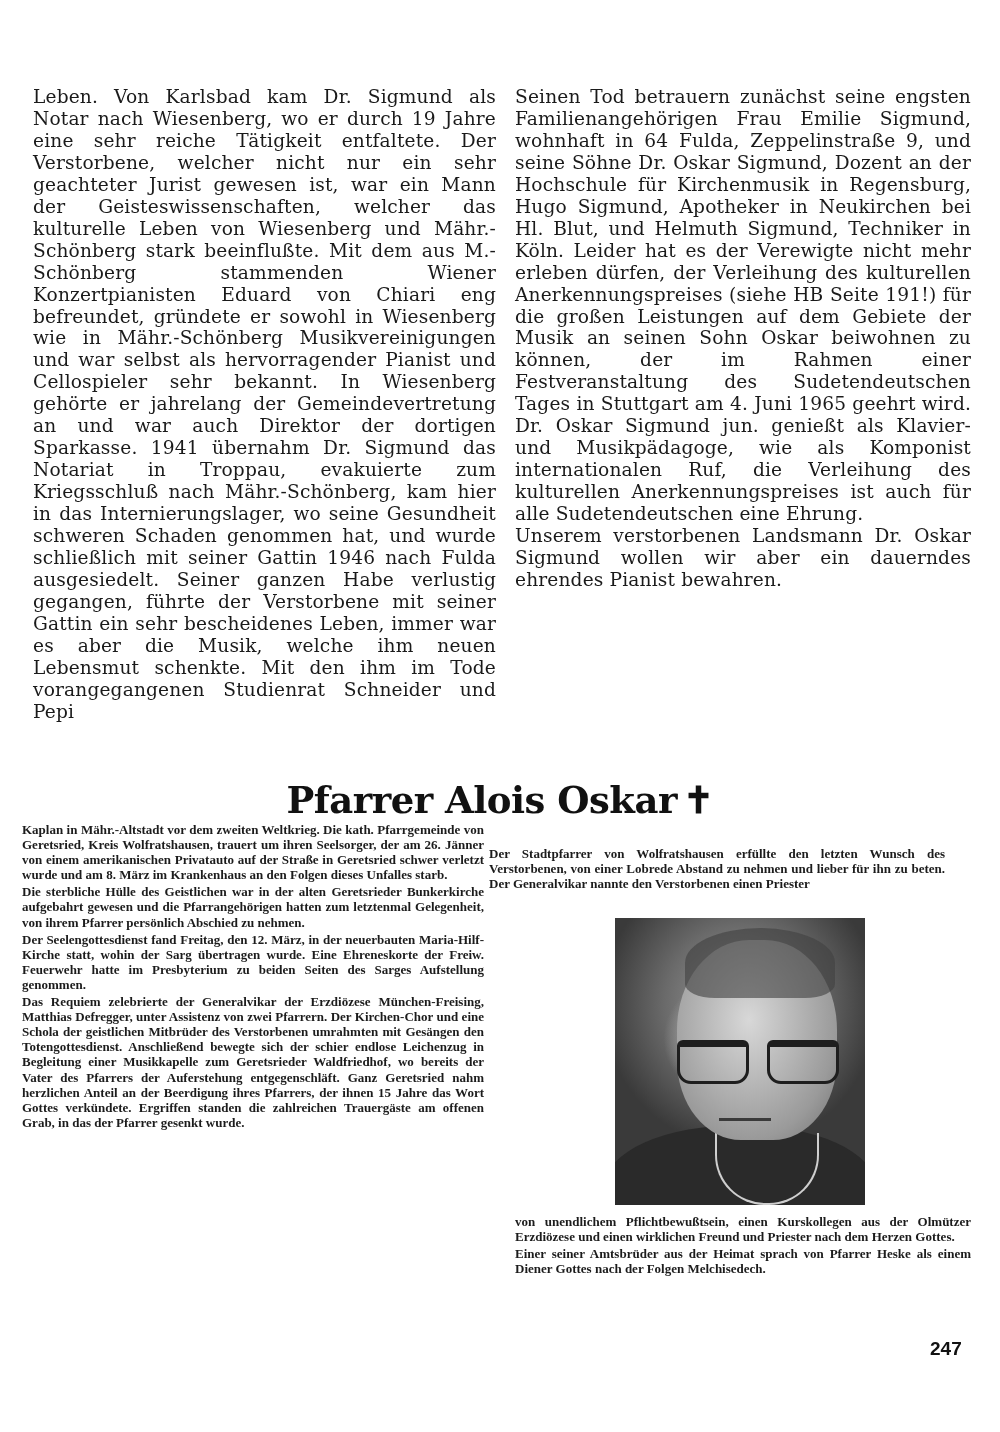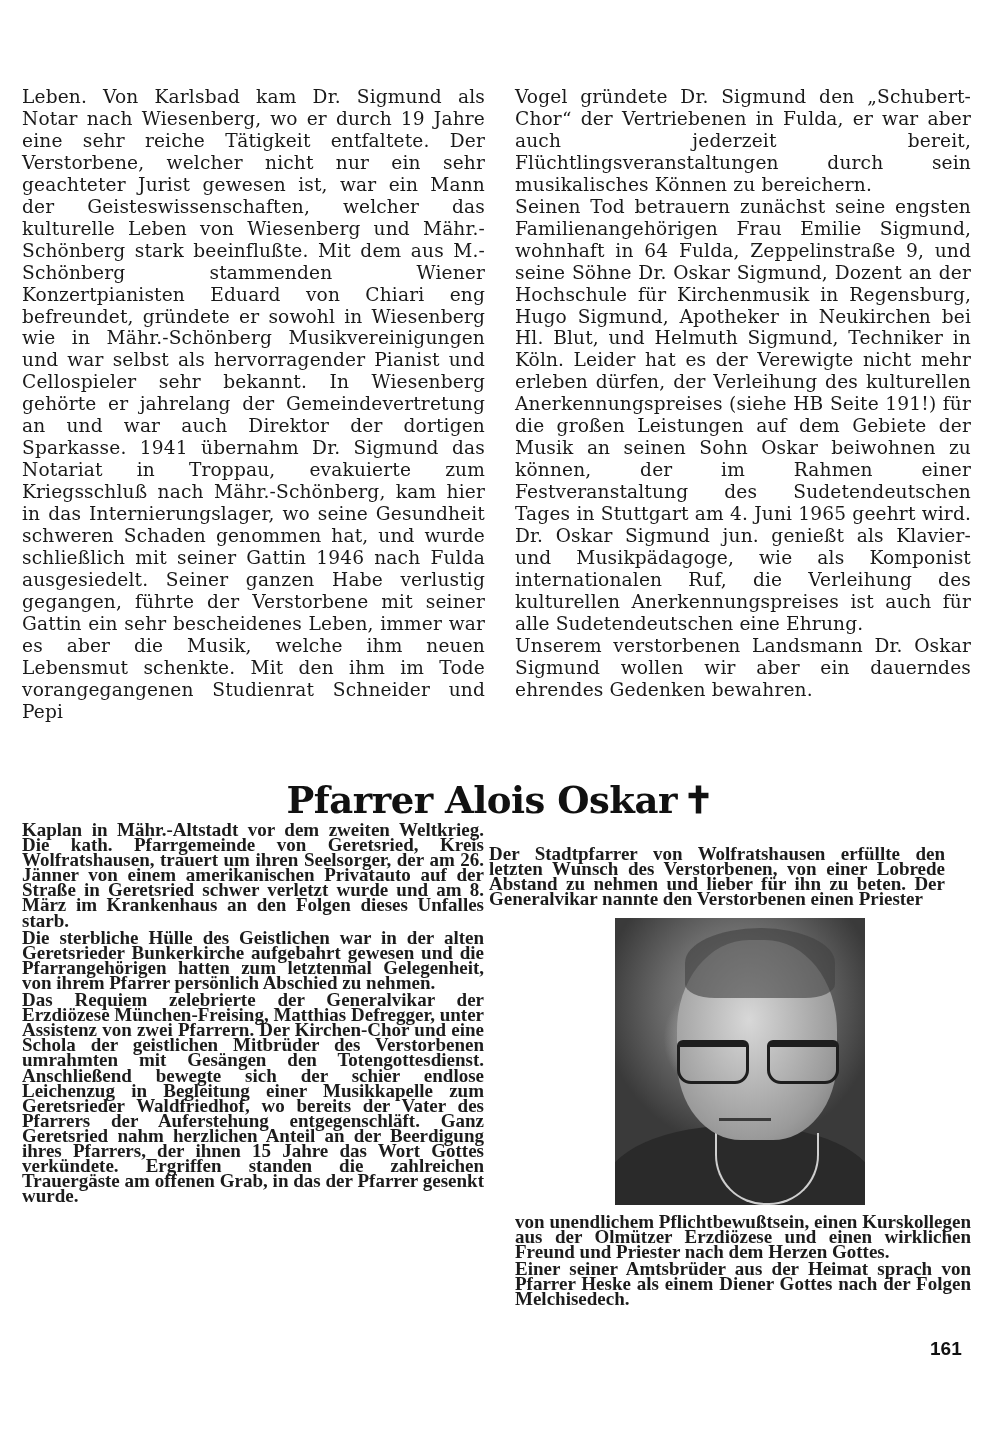--- a/index.html
+++ b/index.html
@@ -1,29 +1,29 @@
 <!DOCTYPE html>
 <html><head>
 <meta charset="utf-8">
 <style>
   html, body { margin: 0; padding: 0; background: #ffffff; }
   body { width: 1000px; height: 1432px; position: relative; overflow: hidden; color: #1a1a1a; }
   .col { position: absolute; font-family: "DejaVu Serif", "Liberation Serif", serif; }
   .col p { margin: 0; text-align: justify; }
   .top-col { top: 86px; width: 463px; font-size: 18.6px; line-height: 21.95px; letter-spacing: 0.15px; }
   .top-col p + p { }
-  #col-top-left { left: 22px; }
+  #col-top-left { left: 33px; }
   #col-top-right { left: 515px; width: 456px; }
   #obit-title {
     position: absolute; left: 0; width: 1000px; top: 778px; text-align: center;
     font-family: "DejaVu Serif", "Liberation Serif", serif; font-weight: bold;
     font-size: 37px; letter-spacing: -0.5px; color: #111;
   }
   #obit-title .cross { font-weight: bold; margin-left: 6px; }
-  .bot-col { font-family: "Liberation Serif", "DejaVu Serif", serif; font-weight: bold; font-size: 19px; line-height: 15.1px; color: #1c1c1c; }
+  .bot-col { font-family: "Liberation Serif", "DejaVu Serif", serif; font-weight: bold; font-size: 13px; line-height: 15.1px; color: #1c1c1c; }
   .bot-col p + p { margin-top: 2px; }
   #col-bot-left { left: 22px; top: 822px; width: 462px; }
   #col-bot-right-top { left: 489px; top: 846px; width: 456px; }
   #col-bot-right-bottom { left: 515px; top: 1214px; width: 456px; }
   #portrait {
     position: absolute; left: 615px; top: 918px; width: 250px; height: 287px;
     background:
       radial-gradient(ellipse 38% 30% at 48% 42%, #c8c8c8 0%, #a9a9a9 40%, rgba(0,0,0,0) 75%),
       radial-gradient(ellipse 55% 50% at 50% 30%, #9d9d9d 0%, #6a6a6a 55%, #3a3a3a 100%);
     overflow: hidden;
@@ -40,32 +40,32 @@
   #page-number { position: absolute; left: 930px; top: 1338px; font-family: "Liberation Sans", "DejaVu Sans", sans-serif; font-weight: bold; font-size: 19px; color: #111; }
 </style>
 </head>
 <body>
 
 <div class="col top-col" id="col-top-left">
   <p>Leben. Von Karlsbad kam Dr. Sigmund als Notar nach Wiesenberg, wo er durch 19 Jahre eine sehr reiche Tätigkeit entfaltete. Der Verstorbene, welcher nicht nur ein sehr geachteter Jurist gewesen ist, war ein Mann der Geisteswissenschaften, welcher das kulturelle Leben von Wiesenberg und Mähr.-Schönberg stark beeinflußte. Mit dem aus M.-Schönberg stammenden Wiener Konzertpianisten Eduard von Chiari eng befreundet, gründete er sowohl in Wiesenberg wie in Mähr.-Schönberg Musikvereinigungen und war selbst als hervorragender Pianist und Cellospieler sehr bekannt. In Wiesenberg gehörte er jahrelang der Gemeindevertretung an und war auch Direktor der dortigen Sparkasse. 1941 übernahm Dr. Sigmund das Notariat in Troppau, evakuierte zum Kriegsschluß nach Mähr.-Schönberg, kam hier in das Internierungslager, wo seine Gesundheit schweren Schaden genommen hat, und wurde schließlich mit seiner Gattin 1946 nach Fulda ausgesiedelt. Seiner ganzen Habe verlustig gegangen, führte der Verstorbene mit seiner Gattin ein sehr bescheidenes Leben, immer war es aber die Musik, welche ihm neuen Lebensmut schenkte. Mit den ihm im Tode vorangegangenen Studienrat Schneider und Pepi</p>
 </div>
 
 <div class="col top-col" id="col-top-right">
-  <p>Vogel gründete Dr. Sigmund den „Schubert-Chor“ der Vertriebenen in Fulda, er war aber auch jederzeit bereit, Flüchtlingsveranstaltungen durch sein musikalisches Können zu bereichern.</p>
   <p>Seinen Tod betrauern zunächst seine engsten Familienangehörigen Frau Emilie Sigmund, wohnhaft in 64 Fulda, Zeppelinstraße 9, und seine Söhne Dr. Oskar Sigmund, Dozent an der Hochschule für Kirchenmusik in Regensburg, Hugo Sigmund, Apotheker in Neukirchen bei Hl. Blut, und Helmuth Sigmund, Techniker in Köln. Leider hat es der Verewigte nicht mehr erleben dürfen, der Verleihung des kulturellen Anerkennungspreises (siehe HB Seite 191!) für die großen Leistungen auf dem Gebiete der Musik an seinen Sohn Oskar beiwohnen zu können, der im Rahmen einer Festveranstaltung des Sudetendeutschen Tages in Stuttgart am 4. Juni 1965 geehrt wird. Dr. Oskar Sigmund jun. genießt als Klavier- und Musikpädagoge, wie als Komponist internationalen Ruf, die Verleihung des kulturellen Anerkennungspreises ist auch für alle Sudetendeutschen eine Ehrung.</p>
-  <p>Unserem verstorbenen Landsmann Dr. Oskar Sigmund wollen wir aber ein dauerndes ehrendes Gedenken bewahren.</p>
+  <p>Unserem verstorbenen Landsmann Dr. Oskar Sigmund wollen wir aber ein dauerndes ehrendes Pianist bewahren.</p>
 </div>
 
 <div id="obit-title">
   <span>Pfarrer Alois Oskar</span><span class="cross">✝</span>
 </div>
 
 <div class="col bot-col" id="col-bot-left">
   <p>Kaplan in Mähr.-Altstadt vor dem zweiten Weltkrieg. Die kath. Pfarrgemeinde von Geretsried, Kreis Wolfratshausen, trauert um ihren Seelsorger, der am 26. Jänner von einem amerikanischen Privatauto auf der Straße in Geretsried schwer verletzt wurde und am 8. März im Krankenhaus an den Folgen dieses Unfalles starb.</p>
   <p>Die sterbliche Hülle des Geistlichen war in der alten Geretsrieder Bunkerkirche aufgebahrt gewesen und die Pfarrangehörigen hatten zum letztenmal Gelegenheit, von ihrem Pfarrer persönlich Abschied zu nehmen.</p>
+  <p>Der Seelengottesdienst fand Freitag, den 12. März, in der neuerbauten Maria-Hilf-Kirche statt, wohin der Sarg übertragen wurde. Eine Ehreneskorte der Freiw. Feuerwehr hatte im Presbyterium zu beiden Seiten des Sarges Aufstellung genommen.</p>
   <p>Das Requiem zelebrierte der Generalvikar der Erzdiözese München-Freising, Matthias Defregger, unter Assistenz von zwei Pfarrern. Der Kirchen-Chor und eine Schola der geistlichen Mitbrüder des Verstorbenen umrahmten mit Gesängen den Totengottesdienst. Anschließend bewegte sich der schier endlose Leichenzug in Begleitung einer Musikkapelle zum Geretsrieder Waldfriedhof, wo bereits der Vater des Pfarrers der Auferstehung entgegenschläft. Ganz Geretsried nahm herzlichen Anteil an der Beerdigung ihres Pfarrers, der ihnen 15 Jahre das Wort Gottes verkündete. Ergriffen standen die zahlreichen Trauergäste am offenen Grab, in das der Pfarrer gesenkt wurde.</p>
 </div>
 
 <div class="col bot-col" id="col-bot-right-top">
   <p>Der Stadtpfarrer von Wolfratshausen erfüllte den letzten Wunsch des Verstorbenen, von einer Lobrede Abstand zu nehmen und lieber für ihn zu beten. Der Generalvikar nannte den Verstorbenen einen Priester</p>
 </div>
 
 <div id="portrait" title="Portrait photo of Pfarrer Alois Heske">
   <div class="body"></div>
   <div class="collar"></div>
@@ -76,13 +76,13 @@
     <div class="lens r"></div>
   </div>
   <div class="mouth"></div>
 </div>
 
 <div class="col bot-col" id="col-bot-right-bottom">
   <p>von unendlichem Pflichtbewußtsein, einen Kurskollegen aus der Olmützer Erzdiözese und einen wirklichen Freund und Priester nach dem Herzen Gottes.</p>
   <p>Einer seiner Amtsbrüder aus der Heimat sprach von Pfarrer Heske als einem Diener Gottes nach der Folgen Melchisedech.</p>
 </div>
 
-<div id="page-number">161</div>
+<div id="page-number">247</div>
 
 </body></html>

